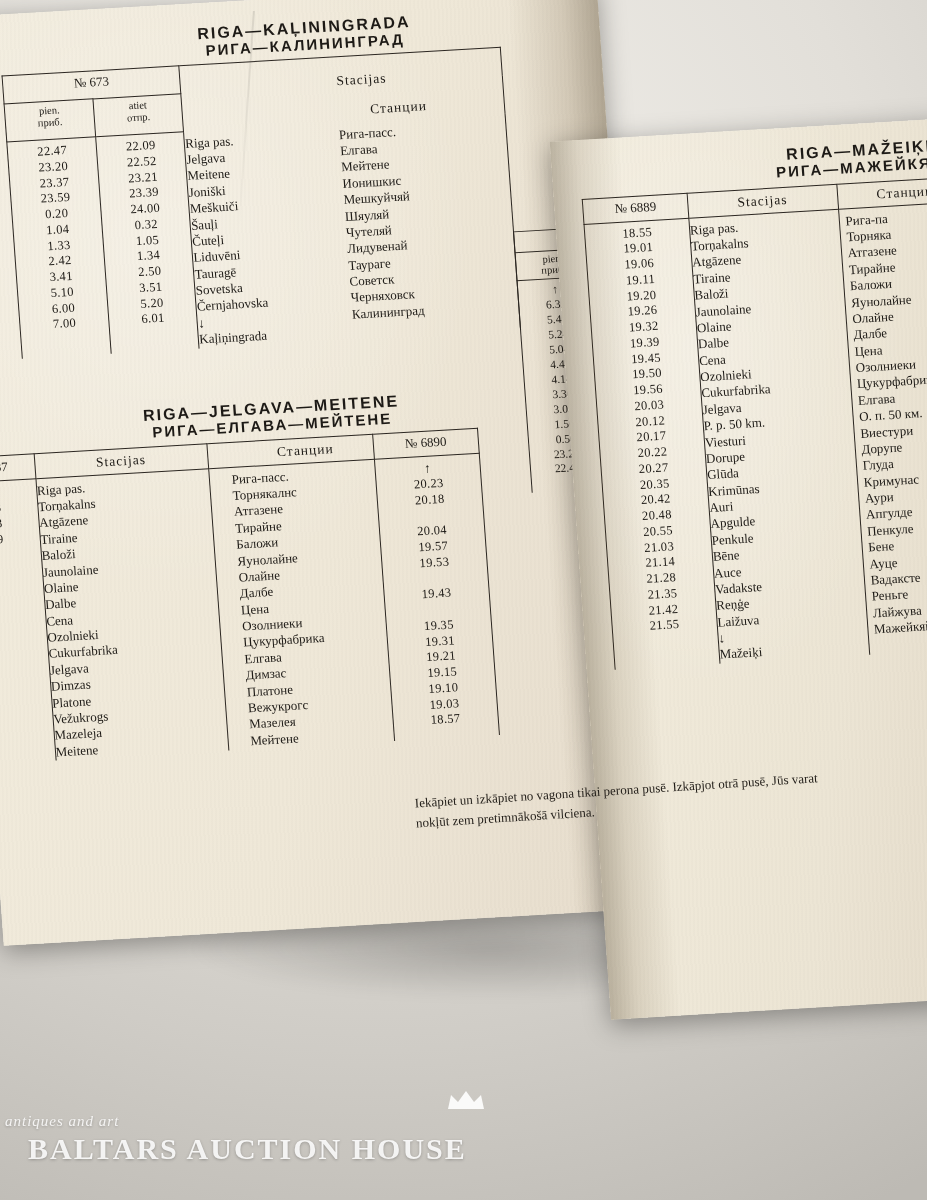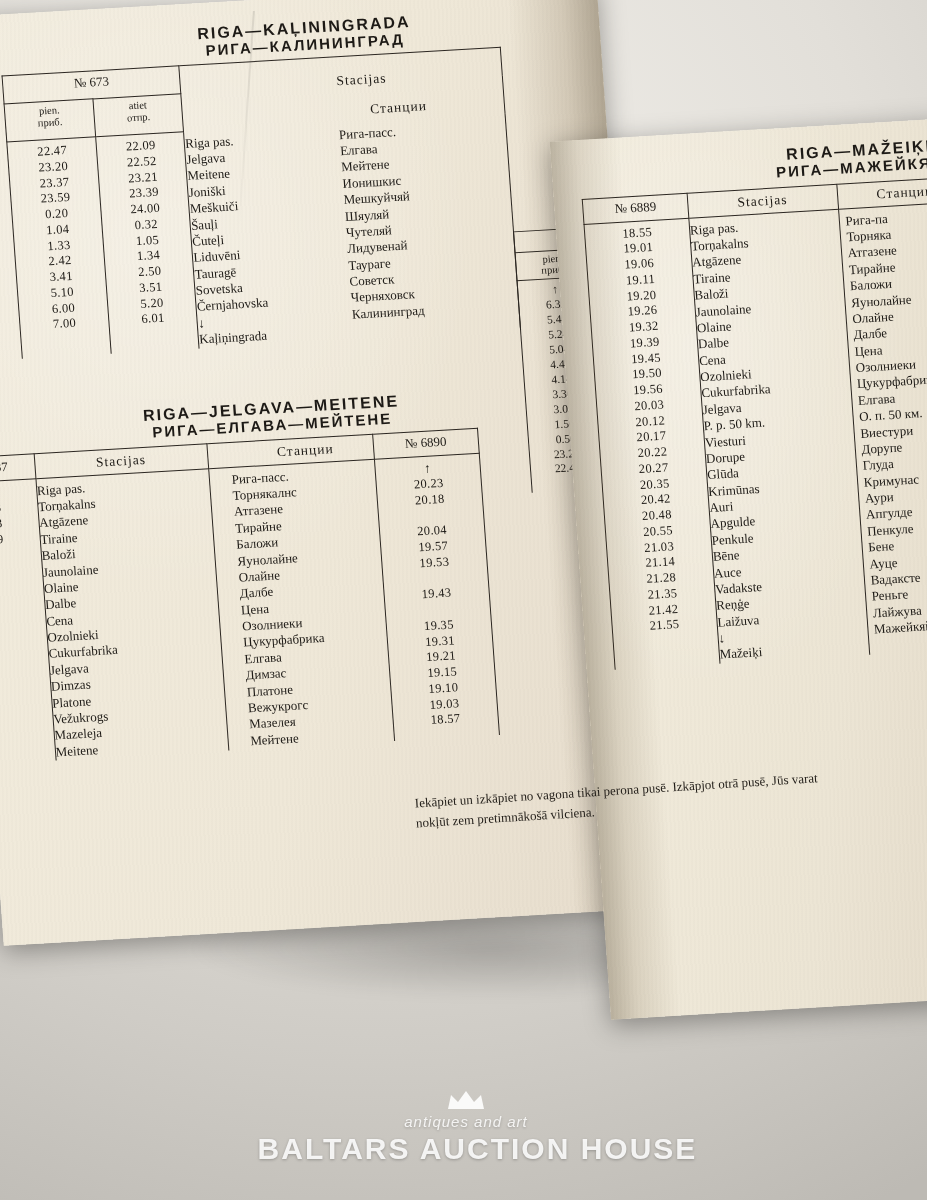--- a/index.html
+++ b/index.html
@@ -73,22 +73,22 @@
   
   .inner{font-size:11.5px;line-height:1.3;text-align:center;}
 
   
   .blkC{position:absolute;left:28px;top:18px;width:390px;}
 
   .note{position:absolute;left:455px;top:800px;width:430px;font-size:13px;line-height:1.5;
         transform:rotate(-3.6deg);color:#221e19;}
 
   
-  .wm{position:absolute;left:5px;right:0;bottom:34px;text-align:center;color:rgba(255,255,255,.88);
-      font-family:Liberation Sans, sans-serif;text-shadow:0 1px 3px rgba(0,0,0,.25);}
+  .wm{position:absolute;left:5px;right:0;bottom:34px;color:rgba(255,255,255,.88);
+      font-family:Liberation Serif, serif;text-shadow:0 1px 3px rgba(0,0,0,.25);}
   .wm .w1{font-size:15px;font-style:italic;letter-spacing:1px;opacity:.95;}
   .wm .w2{font-size:30px;font-weight:bold;letter-spacing:2px;margin-top:2px;padding-left:23px;}
   .crown{display:block;margin:0 auto 2px;width:40px;height:22px;}
 
   .shadow-under{position:absolute;left:60px;top:900px;width:860px;height:120px;
      background:radial-gradient(50% 60% at 50% 40%, rgba(0,0,0,.22), rgba(0,0,0,0) 70%);filter:blur(6px);}
 
   .crease{position:absolute;left:300px;top:10px;width:2px;height:220px;
      background:linear-gradient(to bottom, rgba(0,0,0,.10), rgba(0,0,0,0));transform:rotate(8deg);}
 </style>

